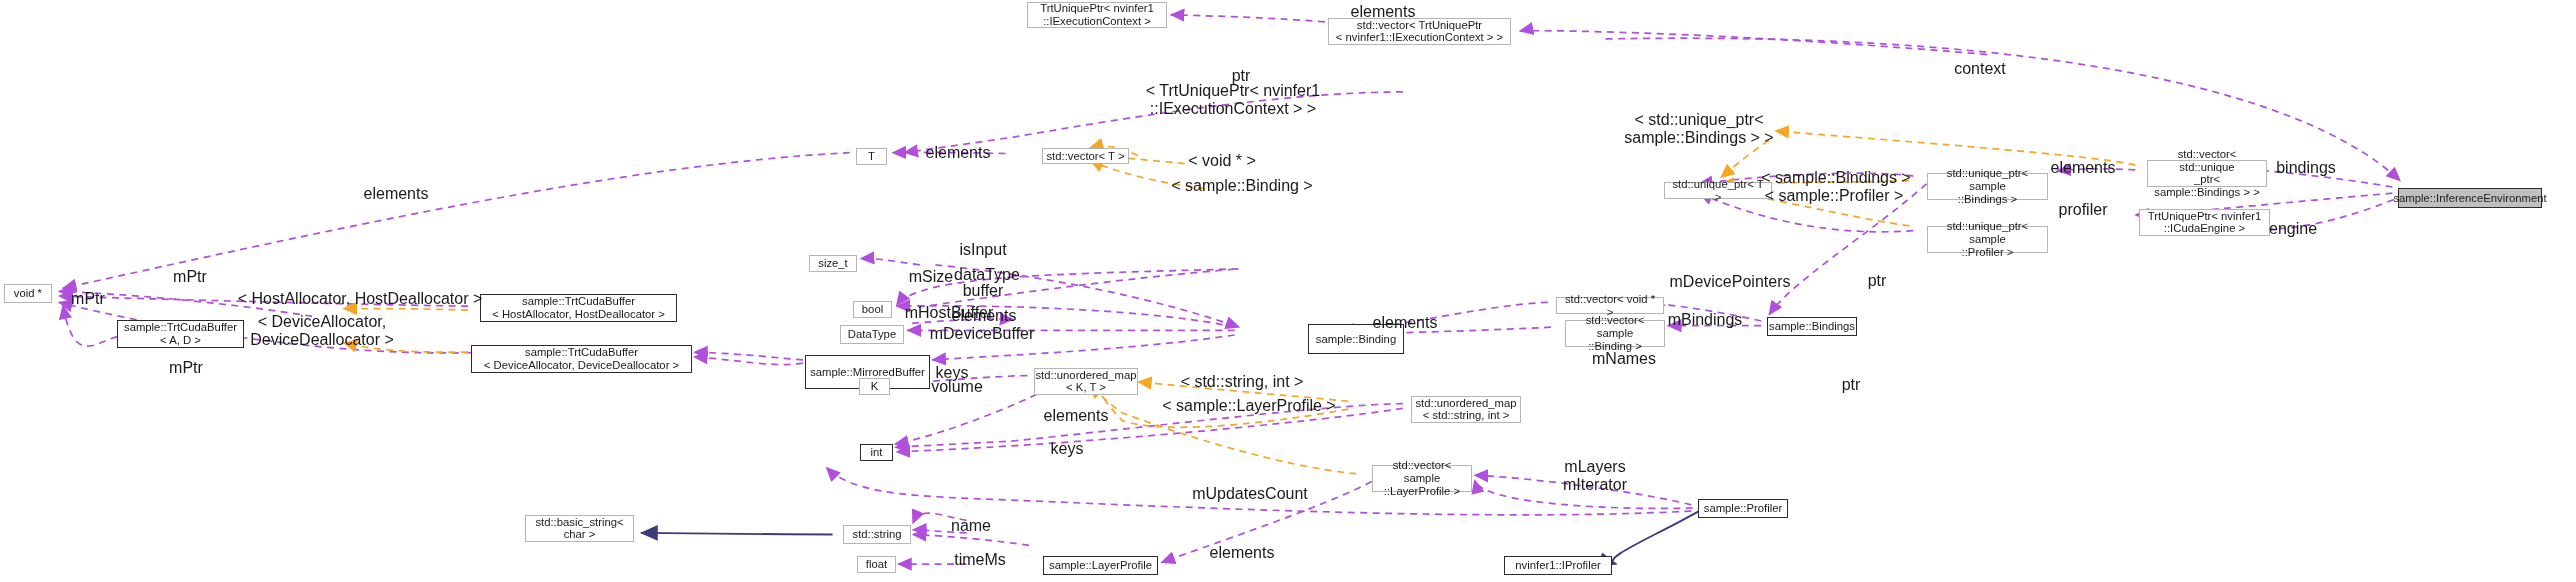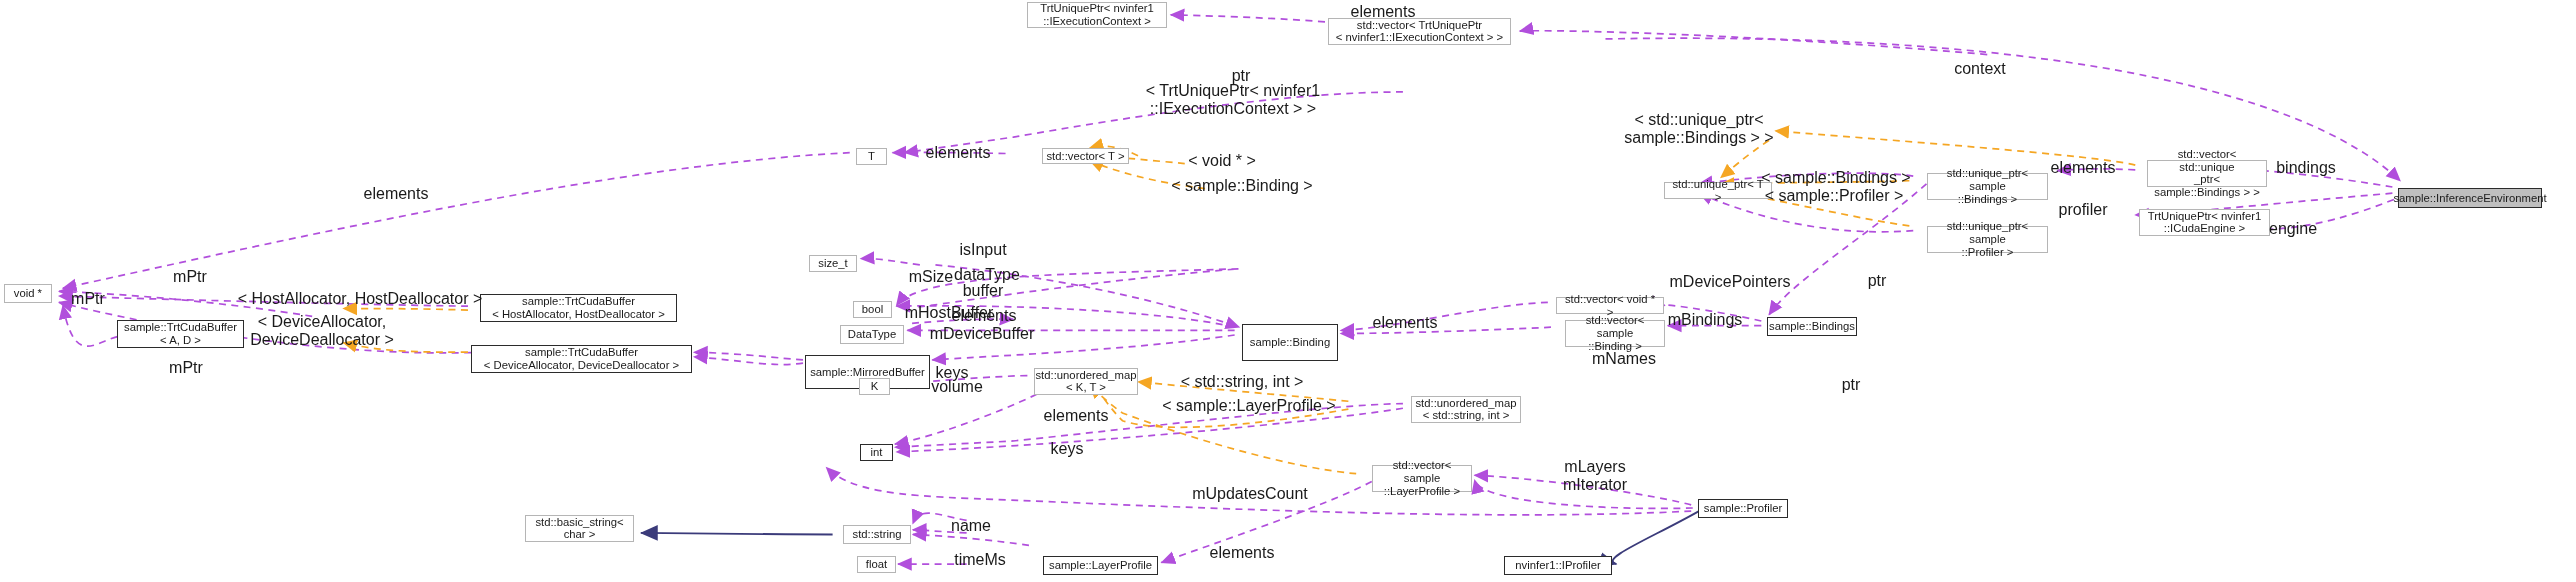--- a/index.html
+++ b/index.html
@@ -137,21 +137,21 @@
     <div class="node" style="left: 809px; top: 255px; width: 48px; height: 17px;">size_t</div>
     <div class="node" style="left: 853px; top: 301px; width: 39px; height: 17px;">bool</div>
     <div class="node" style="left: 840px; top: 325px; width: 64px; height: 18.7px;">DataType</div>
     <div class="node strong" style="left: 117px; top: 320px; width: 127px; height: 28px;">sample::TrtCudaBuffer
 &lt; A, D &gt;</div>
     <div class="node strong" style="left: 480px; top: 294px; width: 197px; height: 28px;">sample::TrtCudaBuffer
 &lt; HostAllocator, HostDeallocator &gt;</div>
     <div class="node strong" style="left: 471px; top: 345px; width: 221px; height: 28px;">sample::TrtCudaBuffer
 &lt; DeviceAllocator, DeviceDeallocator &gt;</div>
     <div class="node strong" style="left: 805px; top: 355px; width: 125px; height: 34px;">sample::MirroredBuffer</div>
-    <div class="node strong" style="left: 1242px; top: 324px; width: 96px; height: 37px; text-align: center;">sample::Binding</div>
+    <div class="node strong" style="left: 1308px; top: 324px; width: 96px; height: 30px; text-align: center;">sample::Binding</div>
     <div class="node" style="left: 1556px; top: 297px; width: 108px; height: 17px;">std::vector&lt; void * &gt;</div>
     <div class="node" style="left: 1565px; top: 320px; width: 100px; height: 26.5px;">std::vector&lt; sample
 ::Binding &gt;</div>
     <div class="node strong" style="left: 1767px; top: 317px; width: 90px; height: 18.7px;">sample::Bindings</div>
     <div class="node" style="left: 859px; top: 378px; width: 31px; height: 17px;">K</div>
     <div class="node" style="left: 1034px; top: 368px; width: 104px; height: 26.5px;">std::unordered_map
 &lt; K, T &gt;</div>
     <div class="node" style="left: 1411px; top: 396px; width: 110px; height: 26.5px;">std::unordered_map
 &lt; std::string, int &gt;</div>
     <div class="node strong" style="left: 860px; top: 444px; width: 33px; height: 17px;">int</div>

